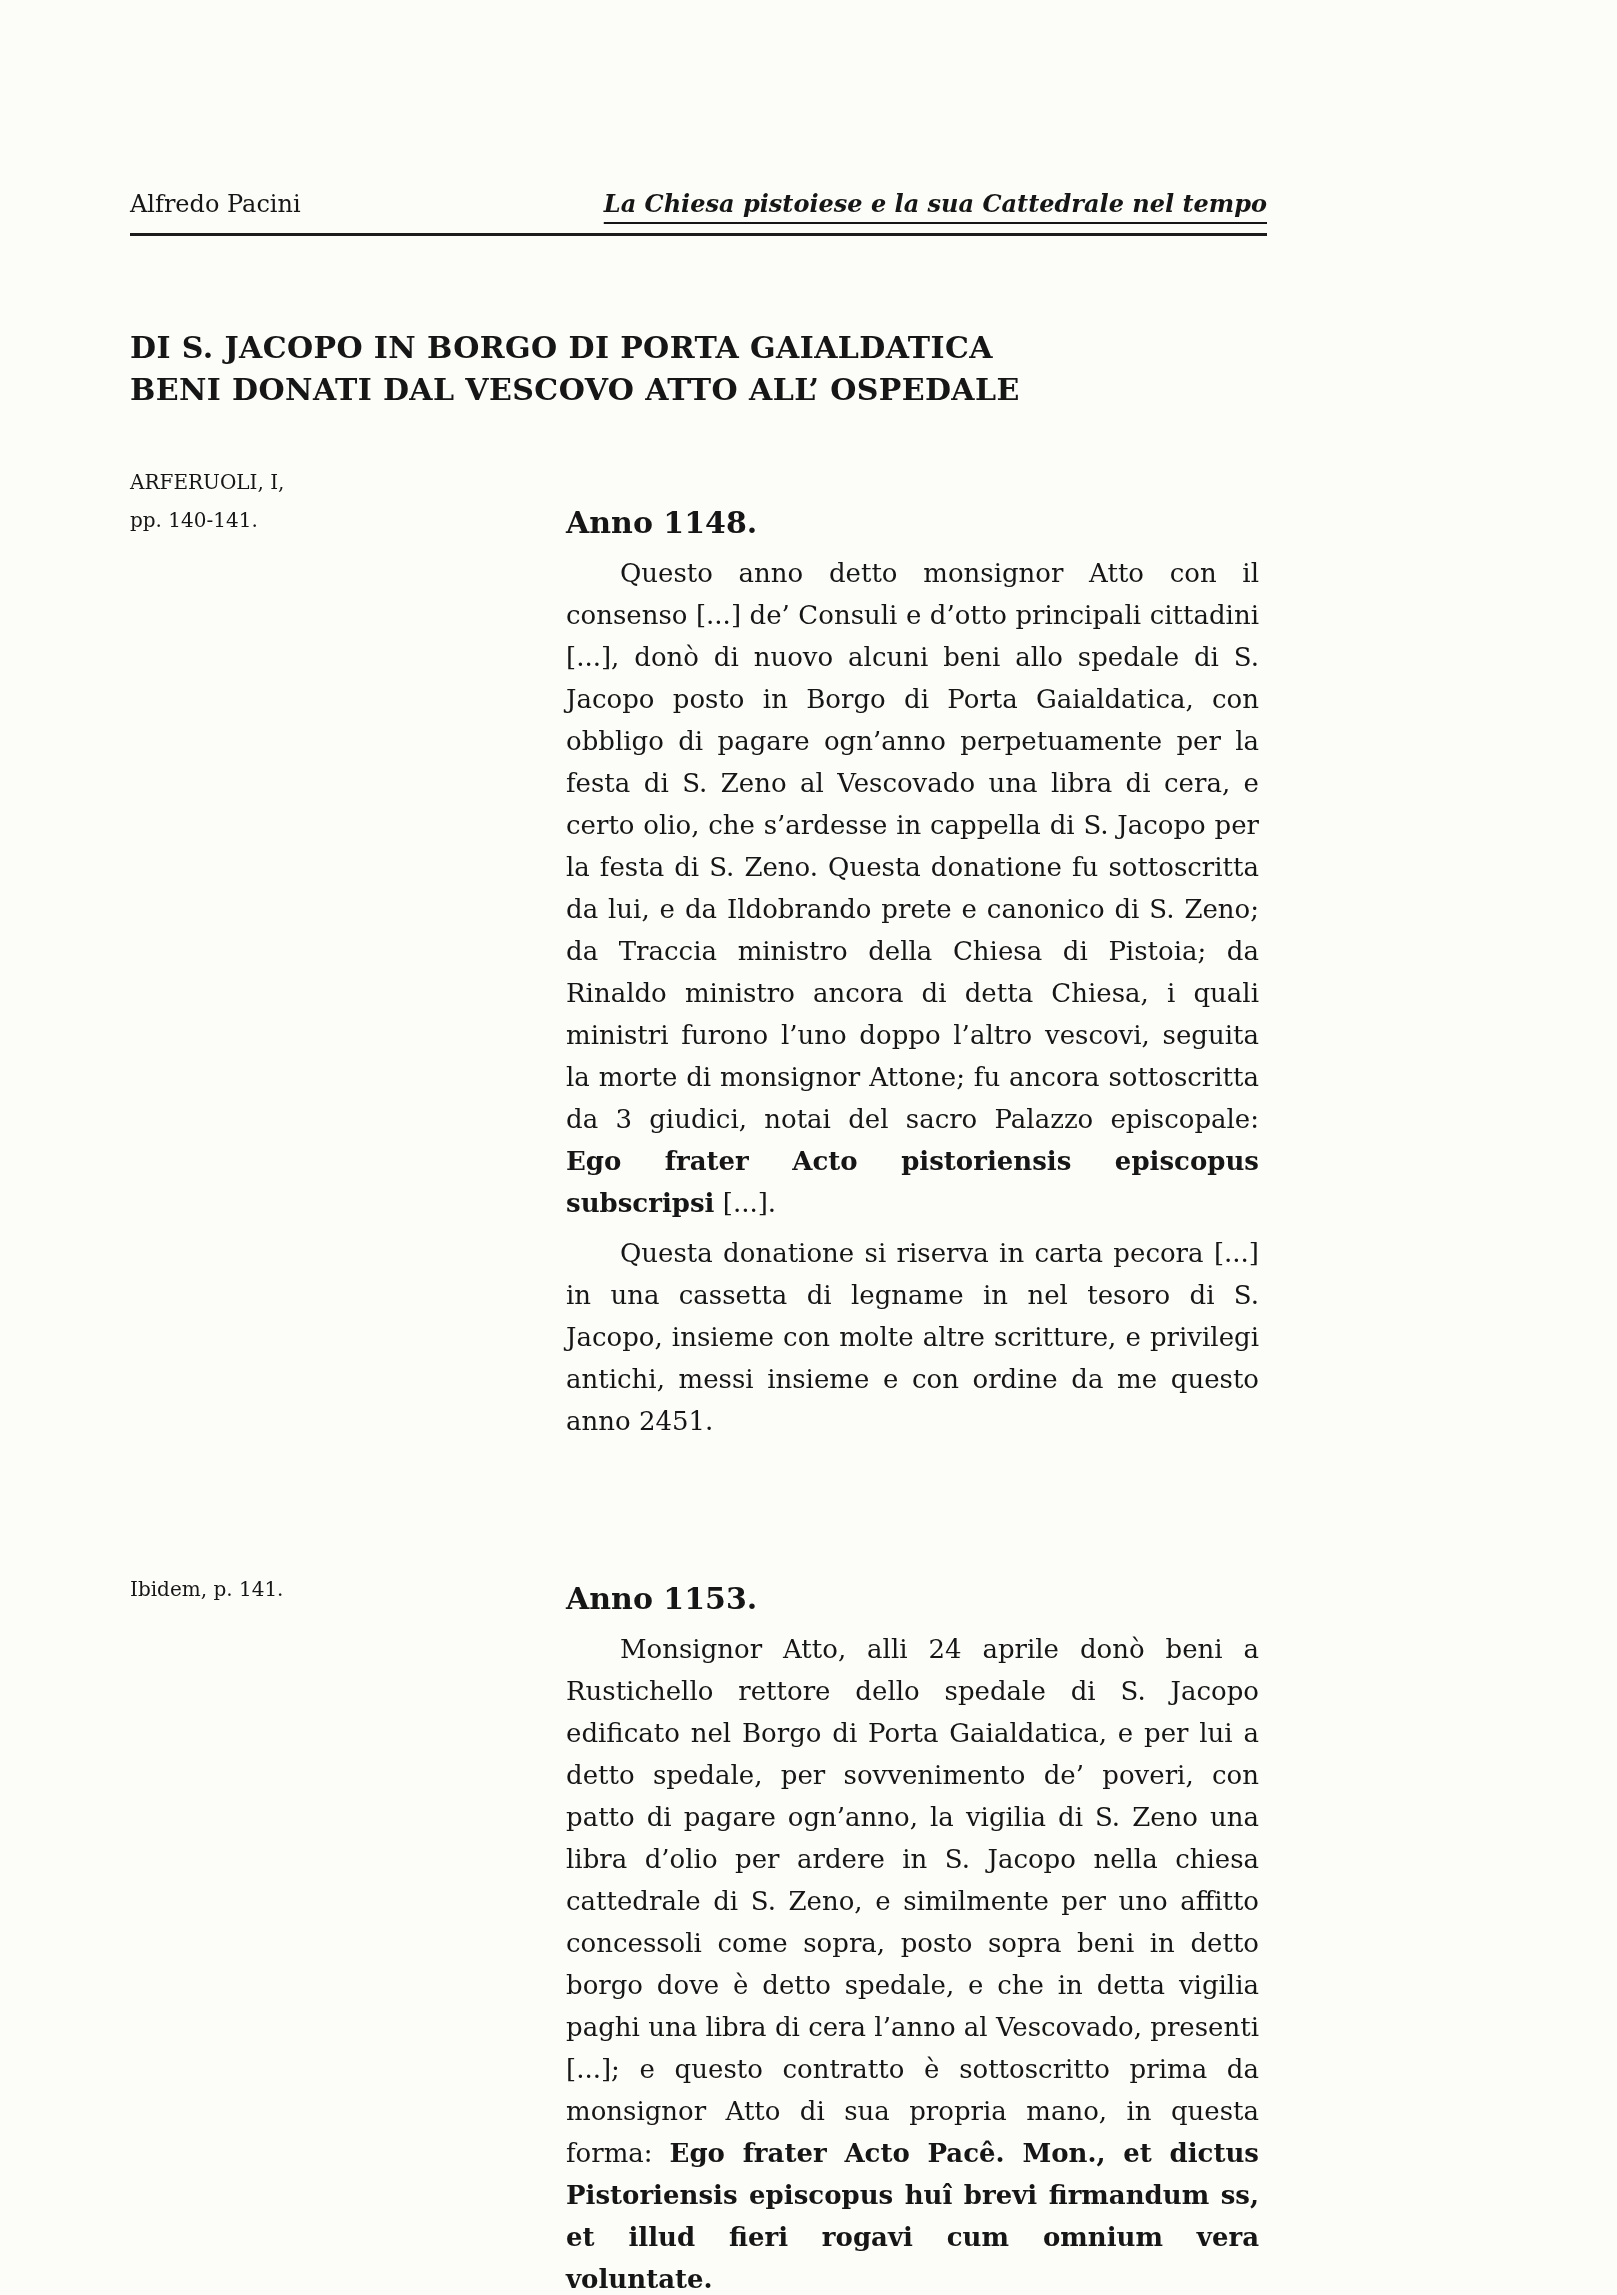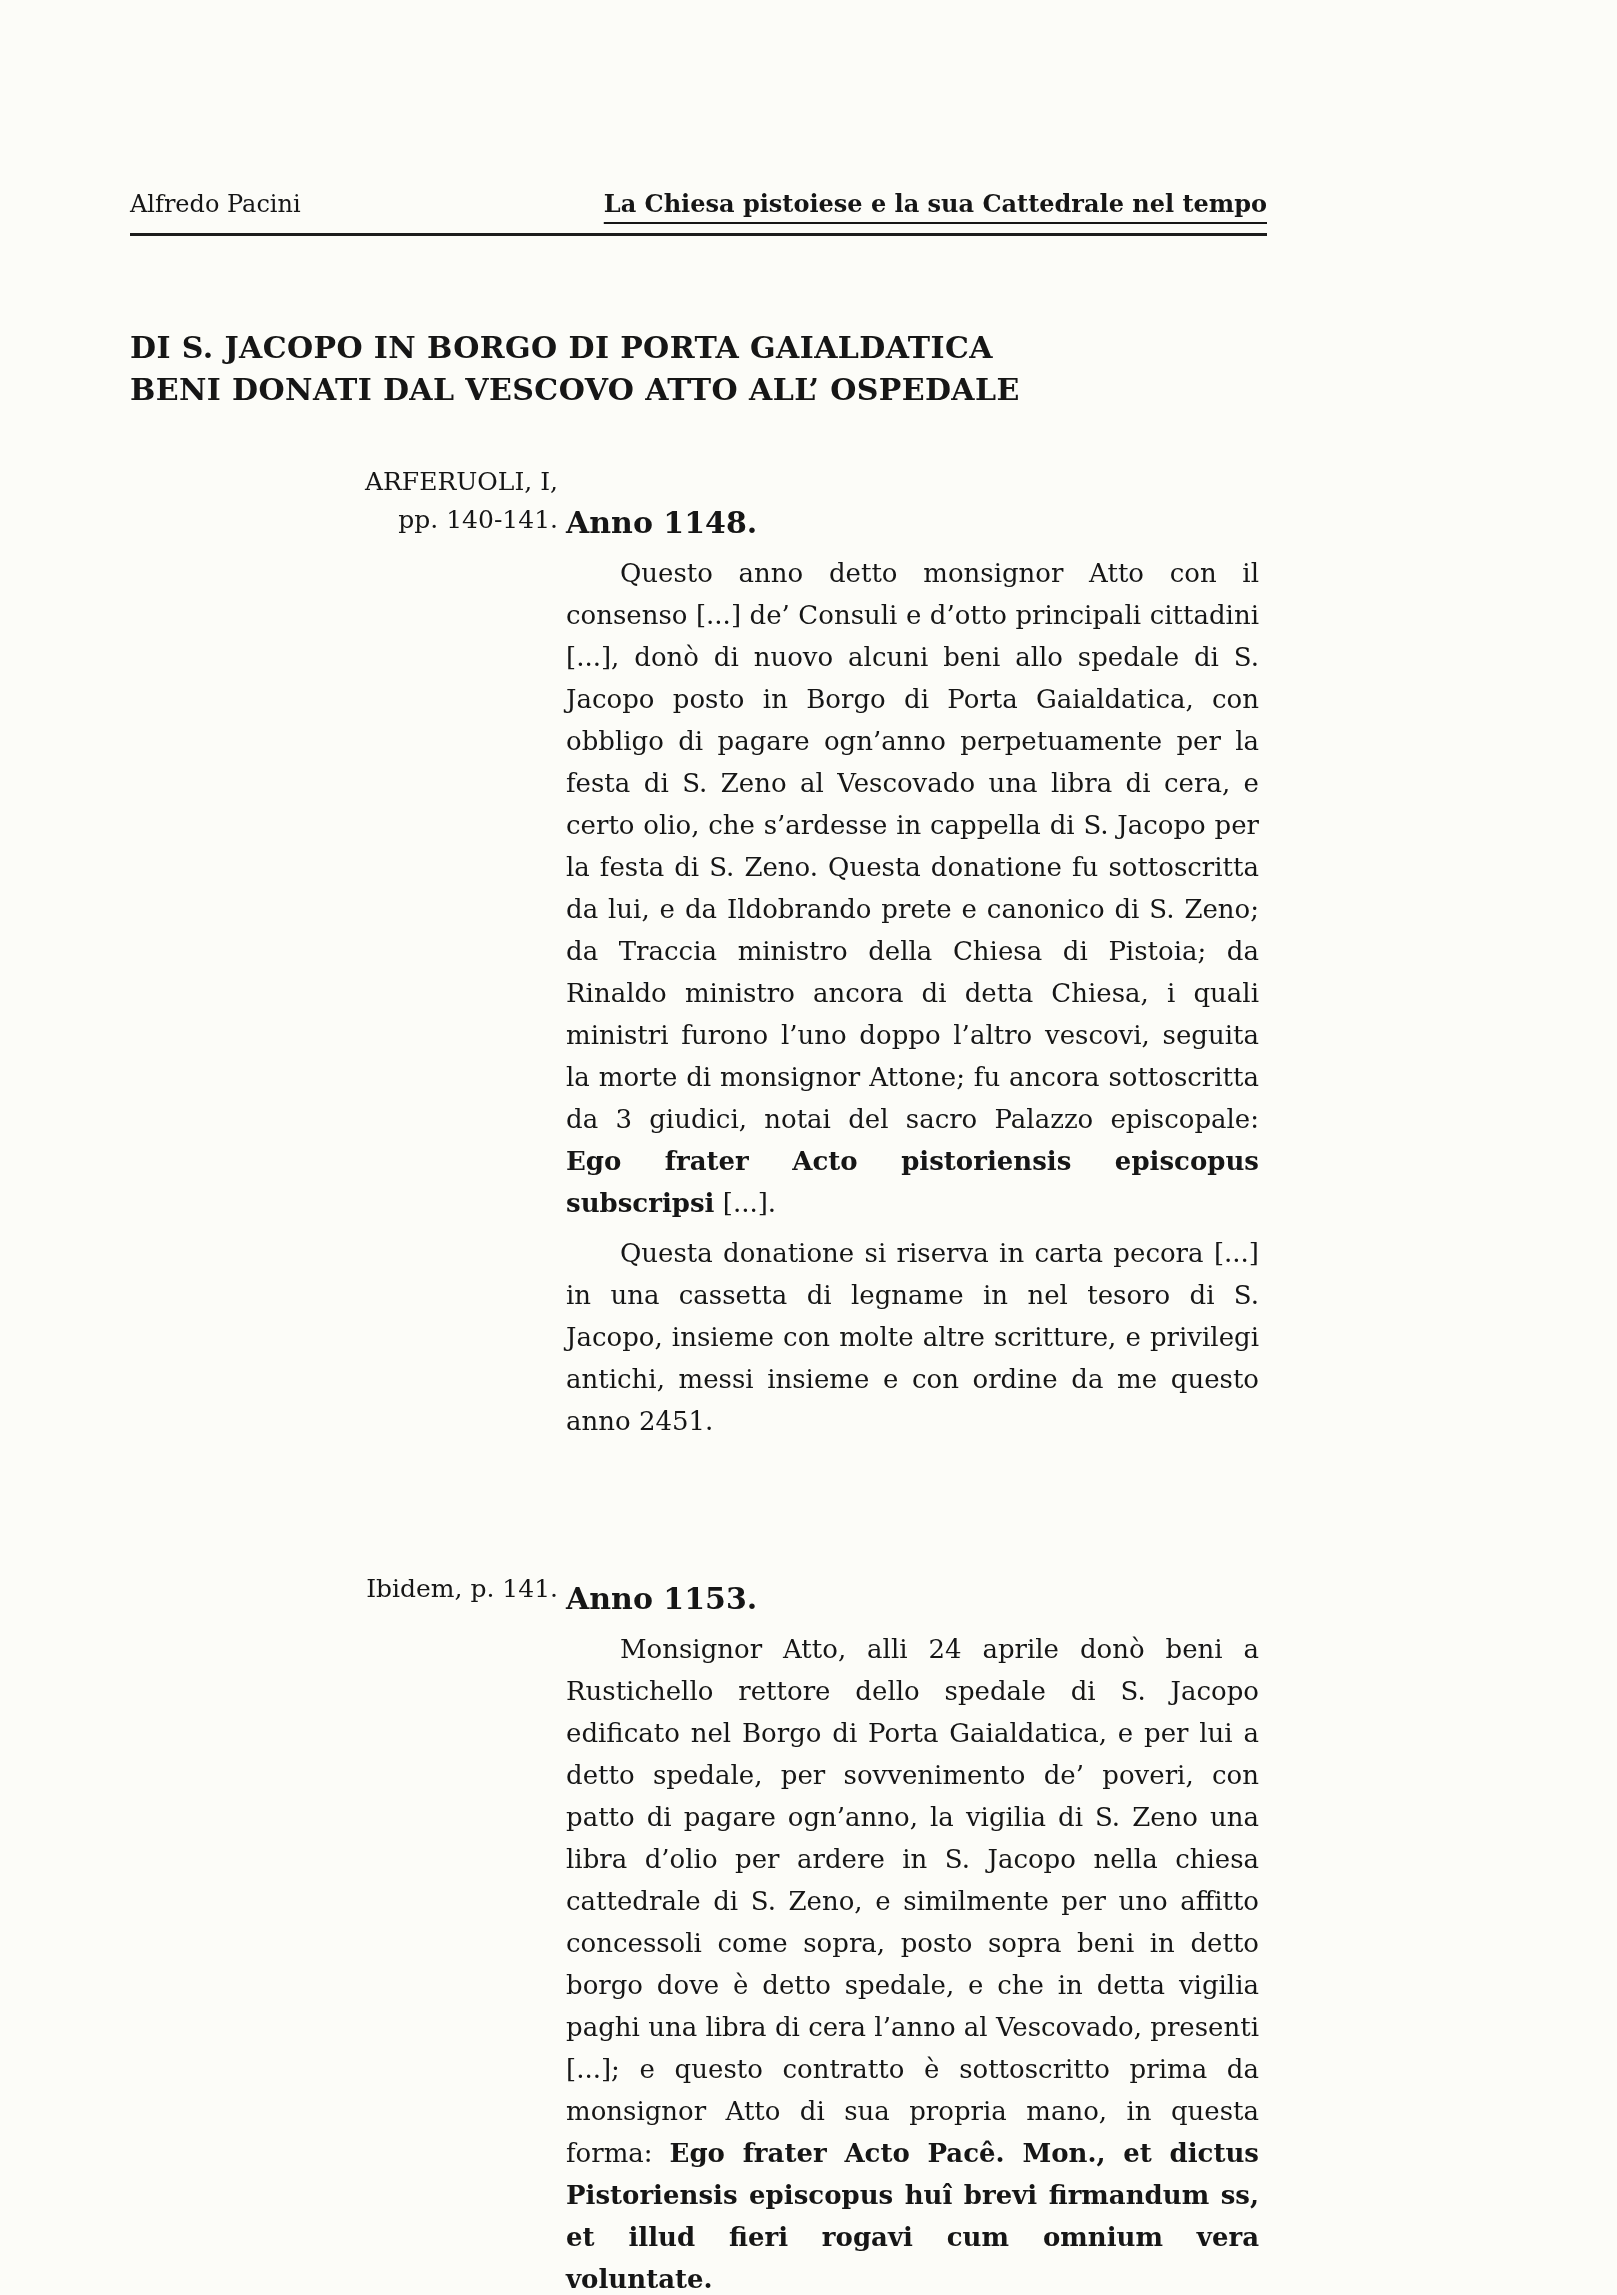--- a/index.html
+++ b/index.html
@@ -22,20 +22,21 @@
   .header {
     display: flex;
     justify-content: space-between;
     align-items: flex-end;
     font-size: 24px;
     line-height: 32px;
     padding-bottom: 13px;
   }
   .author { font-style: normal; }
   .book-title {
+    font-style: italic;
     font-weight: bold;
     text-decoration: underline;
     text-underline-offset: 9.7px;
     text-decoration-thickness: 1.6px;
   }
   .rule {
     border-top: 3.2px solid #1c1c1c;
     height: 0;
   }
   
@@ -50,23 +51,22 @@
   
   .entry {
     display: grid;
     grid-template-columns: 428px 1fr;
     align-items: start;
   }
   .entry-1 { margin-top: 52px; }
   .entry-1 .entry-body { padding-top: 31px; }
   .entry-2 { margin-top: 120px; }
   .margin-note {
-    font-size: 25px;
+    font-size: 20px;
     line-height: 38px;
-    text-align: right;
   }
   .mn-line { display: block; }
   .mn-italic { }
   .entry-heading {
     margin: 8px;
     font-size: 30px;
     font-weight: bold;
     line-height: 42px;
   }
   .para {

